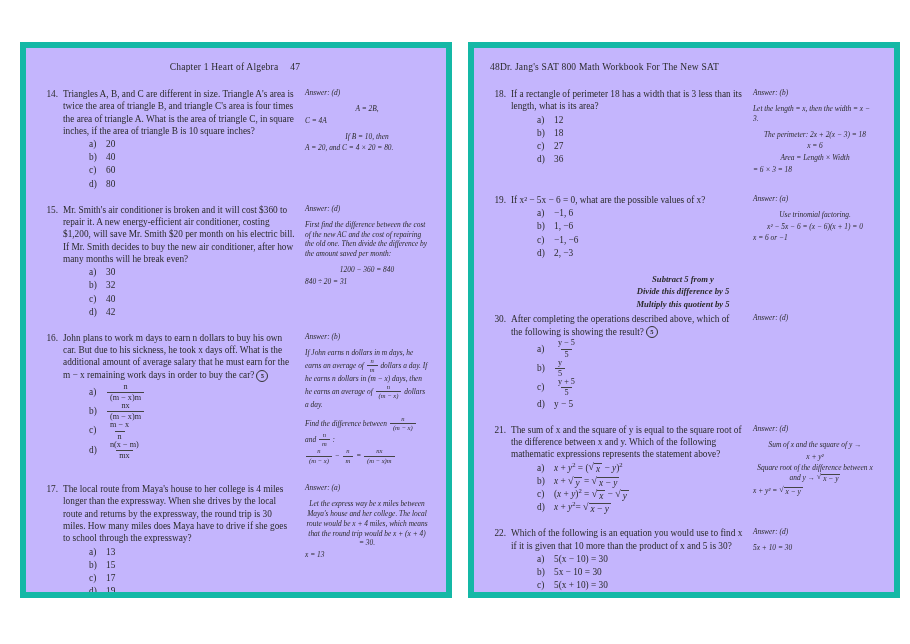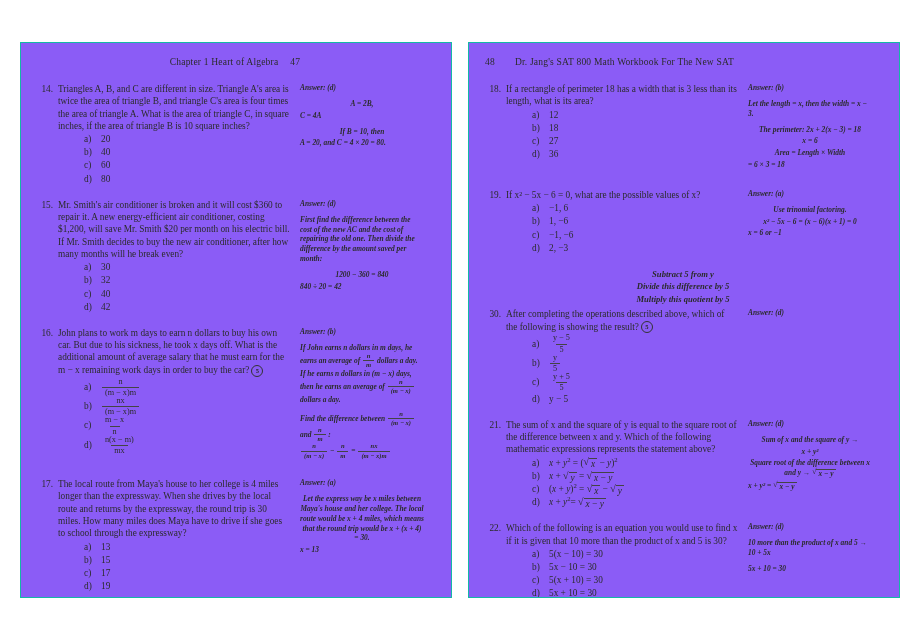--- a/index.html
+++ b/index.html
@@ -1,37 +1,37 @@
 <!DOCTYPE html>
 <html><head>
 <meta charset="utf-8">
 <style>
   html,body{margin:0;padding:0;background:#fff;}
   body{width:910px;height:644px;font-family:"Liberation Serif",serif;color:#2b2b2b;overflow:hidden;}
   .spread{position:relative;width:910px;height:644px;display:flex;gap:10px;padding:0;box-sizing:border-box;}
-  .page{position:relative;background:#8b5cf6;border:1px solid #14b8a6;box-sizing:border-box;overflow:hidden;}
+  .page{position:relative;background:#c4b5fd;border:6px solid #14b8a6;box-sizing:border-box;overflow:hidden;}
   .page.left{width:432px;height:556px;margin:42px 0 0 20px;}
   .page.right{width:432px;height:556px;margin:42px 0 0 6px;}
   .inner{padding:14px 12px 0 10px;position:relative;height:100%;box-sizing:border-box;}
 
   .runhead{font-size:9.5px;letter-spacing:.2px;height:16px;margin-bottom:10px;}
   .runhead.rectoish{text-align:center;}
   .rh-row{display:flex;justify-content:center;gap:12px;}
-  .rh-left{display:flex;gap:20px;padding-left:6px;font-family:Liberation Serif, serif;}
+  .rh-left{display:flex;padding-left:6px;font-family:Liberation Serif, serif;}
   .rh-num{font-size:9.5px;}
   .rh-title{font-size:9.5px;}
 
   .q{display:flex;margin-bottom:13px;page-break-inside:avoid;}
   .qnum{width:22px;text-align:right;padding-right:5px;font-size:9.3px;flex:none;line-height:1.32;}
   .qbody{width:232px;flex:none;padding-right:6px;}
   .qtext{font-size:9.3px;line-height:1.32;text-align:left;}
   .opts{margin-top:1px;padding-left:26px;}
   .opt{font-size:9.3px;line-height:1.42;display:flex;align-items:center;gap:6px;min-height:11px;}
   .optl{width:11px;flex:none;}
-  .ans{width:124px;flex:none;font-style:italic;font-size:7.4px;line-height:1.33;padding-left:4px;font-weight:bold;}
+  .ans{width:124px;flex:none;font-style:italic;font-size:7.4px;line-height:1.33;padding-left:4px;}
   .ans .hd{margin-bottom:6px;}
   .ans p{margin:0 0 6px 0;}
   .ans .tight{margin-bottom:2px;text-align:center;}
 
   .frac{display:inline-flex;flex-direction:column;align-items:center;vertical-align:middle;line-height:1;margin:0 1px;}
   .frac .nu{padding:0 3px 1px 3px;font-size:8.2px;}
   .frac .de{border-top:1px solid #444;padding:1px 3px 0 3px;font-size:8.2px;}
   .ans .frac .nu,.ans .frac .de{font-size:6.6px;}
 
   .rad{display:inline-flex;align-items:stretch;vertical-align:middle;}
@@ -114,21 +114,21 @@
           <div class="opt">
                 <span class="optl">d)</span>
                 <span>42</span>
               </div>
         </div>
       </div>
       <div class="ans">
         <div class="hd">Answer:  (d)</div>
         <p>First find the difference between the cost of the new AC and the cost of repairing the old one. Then divide the difference by the amount saved per month:</p>
         <p class="tight">1200 − 360 = 840</p>
-        <p>840 ÷ 20 = 42</p>
+        <p>840 ÷ 20 = 31</p>
       </div>
     </div>
 
     <div class="q">
       <div class="qnum">16.</div>
       <div class="qbody">
         <div class="qtext"><span>John plans to work m days to earn n dollars to buy his own car. But due to his sickness, he took x days off. What is the additional amount of average salary that he must earn for the m − x remaining work days in order to buy the car?</span><span class="circmark">5</span></div>
         <div class="opts">
           <div class="opt">
                 <span class="optl">a)</span>
@@ -433,21 +433,20 @@
                 <span>5(x + 10) = 30</span>
               </div>
           <div class="opt">
                 <span class="optl">d)</span>
                 <span>5x + 10 = 30</span>
               </div>
         </div>
       </div>
       <div class="ans">
         <div class="hd">Answer:  (d)</div>
-        <p>10 more than the product of x and 5 → 10 + 5x</p>
         <p>5x + 10 = 30</p>
       </div>
     </div>
 
    </div>
   </div>
 
 </div>
 
 </body></html>

